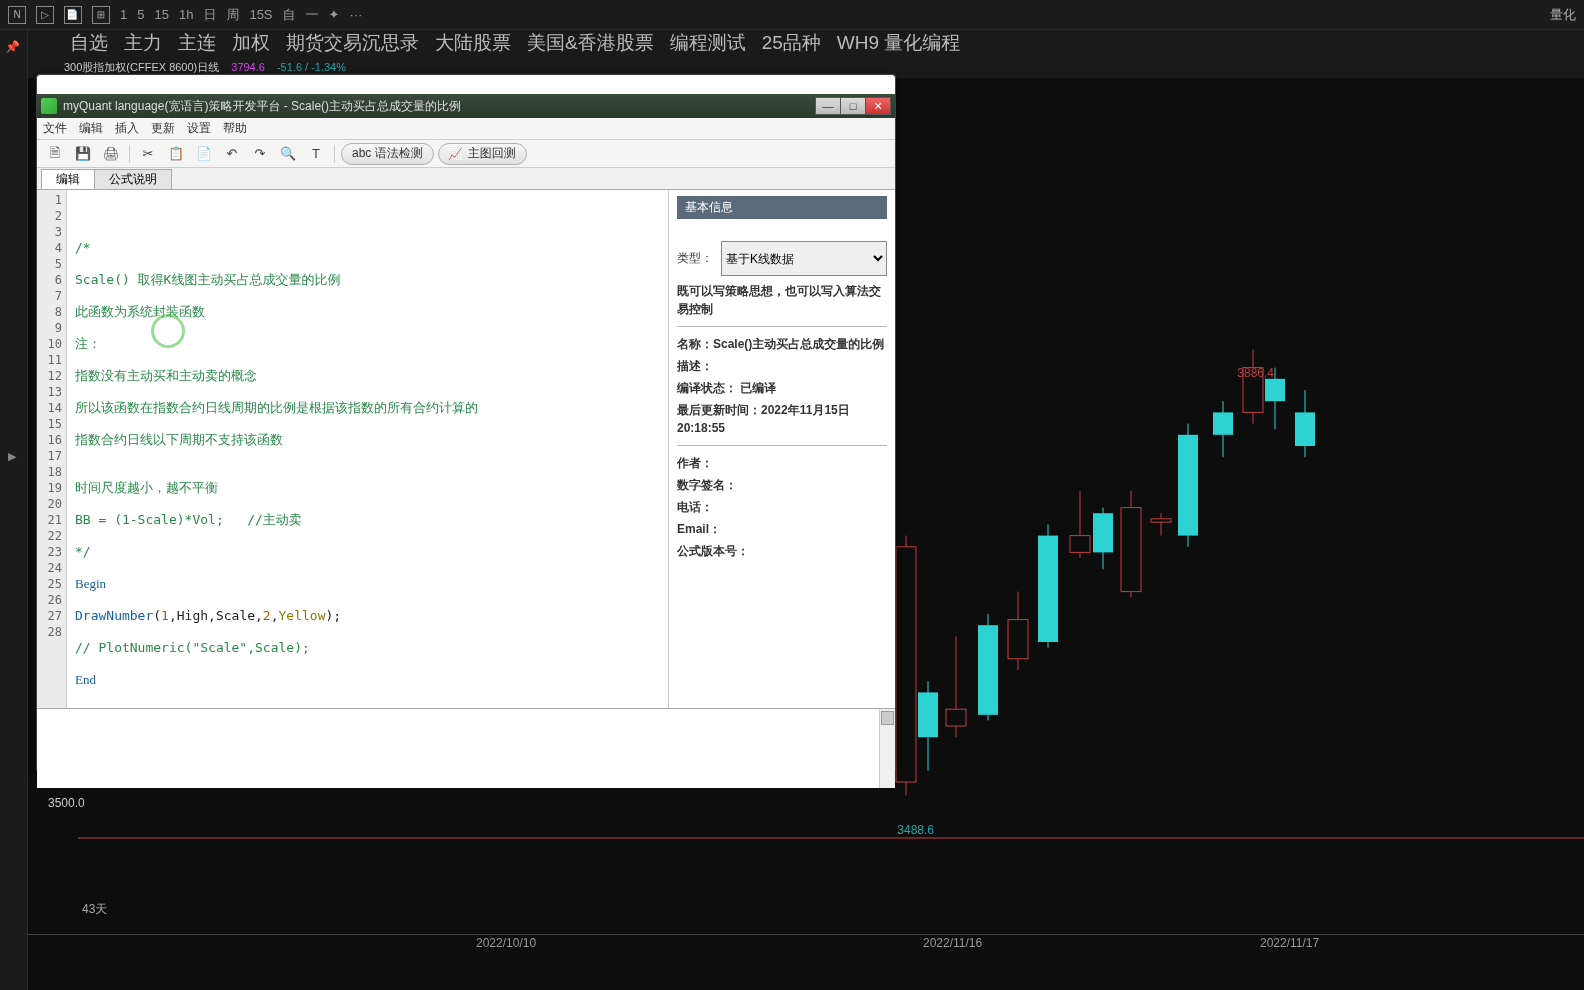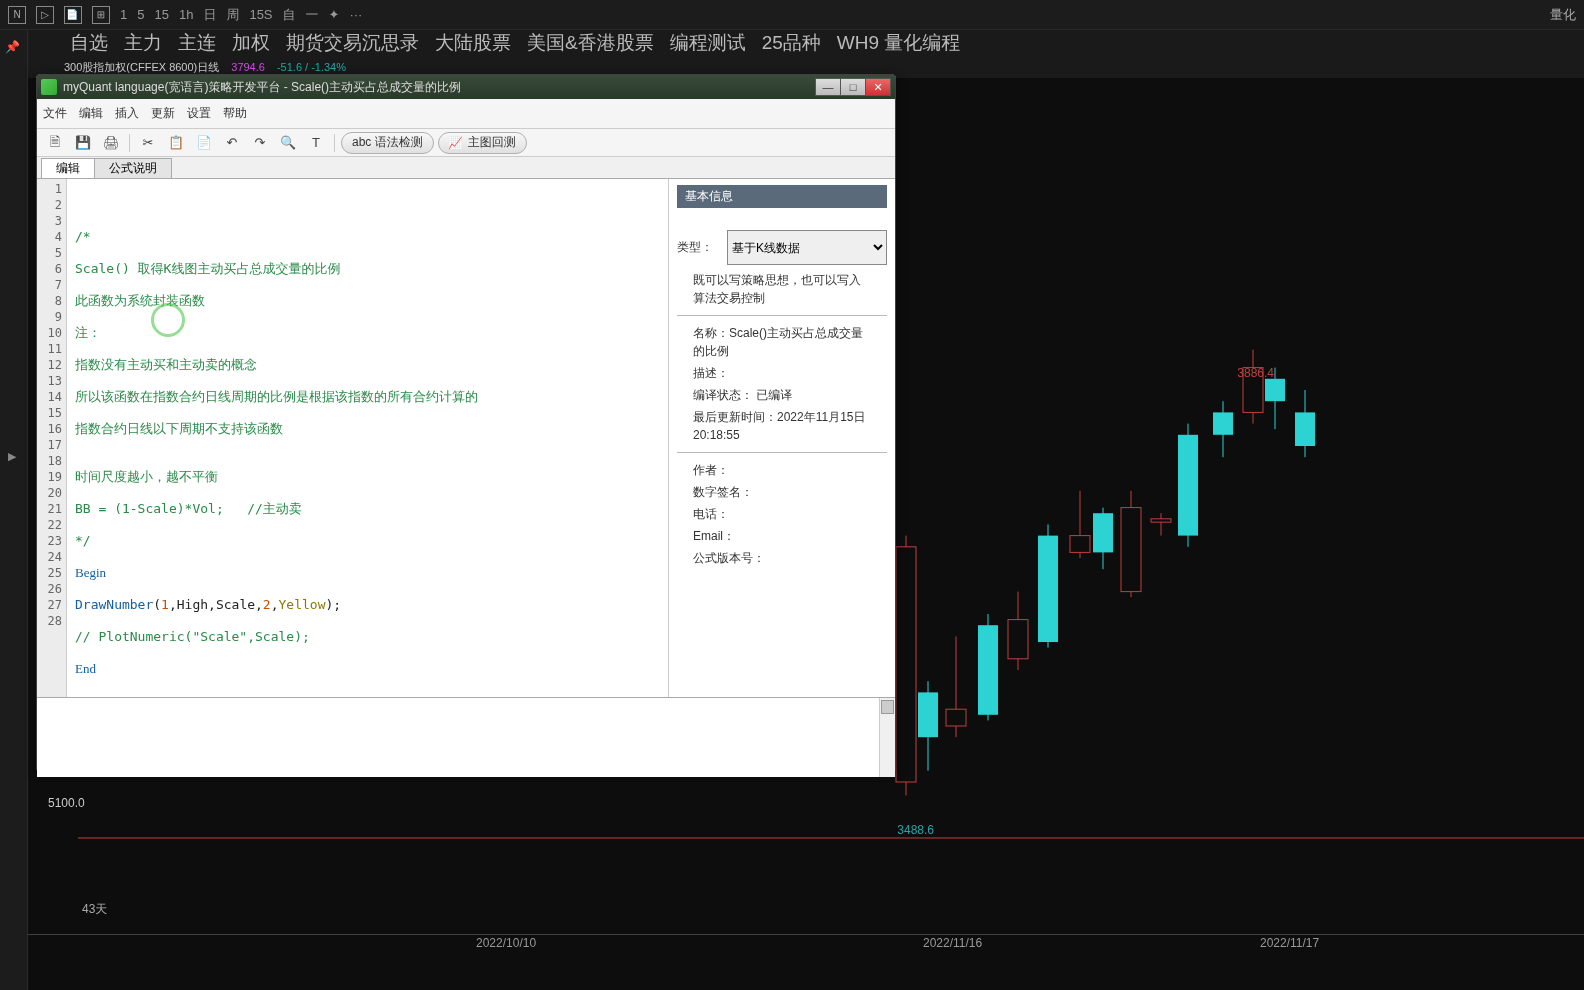--- a/index.html
+++ b/index.html
@@ -30,27 +30,27 @@
 .chart-area { position:absolute; left:28px; right:0; top:78px; bottom:0; background:#0d0d0d; }
 .y-label { position:absolute; left:20px; top:718px; color:#ccc; font-size:12px; }
 .candle-high-label { position:absolute; right:310px; top:288px; color:#c04040; font-size:12px; }
 .candle-low-label { position:absolute; right:650px; top:745px; color:#2aa5a5; font-size:12px; }
 .days-label { position:absolute; left:54px; bottom:72px; color:#aaa; font-size:12px; }
 .x-axis { position:absolute; left:0; right:0; bottom:55px; border-top:1px solid #404040; }
 .x-date { position:absolute; bottom:40px; color:#999; font-size:12px; }
 
 
 .ide-window { position:absolute; left:36px; top:74px; width:860px; height:696px; background:#fff; border:1px solid #404040; border-radius:4px 4px 0 0; box-shadow:0 2px 10px rgba(0,0,0,.5); }
-.ide-title { height:24px; background:linear-gradient(#3a4a3a,#2a3a2a); display:flex; align-items:center; padding:0 4px; font-size:12px; color:#ddd; }
+.ide-title { height:24px; background:linear-gradient(#3a4a3a,#2a3a2a); display:flex; align-items:center; padding:0 4px; font-size:12px; color:#ddd;margin-top:19px; }
 .ide-title .ide-logo { width:16px; height:16px; background:linear-gradient(135deg,#5c5,#3a3); margin-right:6px; border-radius:2px; }
 .ide-title .win-btns { margin-left:auto; display:flex; }
 .ide-title .win-btn { width:26px; height:18px; border:1px solid #555; margin-left:-1px; display:flex; align-items:center; justify-content:center; font-size:11px; background:linear-gradient(#ddd,#bbb); color:#333; cursor:pointer; }
 .ide-title .win-btn.close { background:linear-gradient(#e66,#c33); color:#fff; }
 
-.ide-menu { height:30px; background:#f5f5f5; border-bottom:1px solid #ccc; display:flex; align-items:center; padding:0 6px; gap:12px; font-size:12px; color:#333; }
+.ide-menu { height:22px; background:#f5f5f5; border-bottom:1px solid #ccc; display:flex; align-items:center; padding:0 6px; gap:12px; font-size:12px; color:#333; }
 .ide-menu span { cursor:pointer; }
 
 .ide-toolbar { height:28px; background:#f5f5f5; border-bottom:1px solid #ccc; display:flex; align-items:center; padding:0 6px; gap:4px; }
 .tb-btn { width:24px; height:22px; display:flex; align-items:center; justify-content:center; font-size:13px; color:#444; cursor:pointer; border:1px solid transparent; }
 .tb-sep { width:1px; height:18px; background:#ccc; margin:0 2px; }
 .tb-pill { height:22px; padding:0 10px; background:linear-gradient(#f8f8f8,#e0e0e0); border:1px solid #b0b0b0; border-radius:11px; display:flex; align-items:center; font-size:12px; color:#333; cursor:pointer; gap:4px; }
 
 .ide-tabs { height:22px; background:#f0f0f0; display:flex; align-items:flex-end; border-bottom:1px solid #aaa; padding-left:4px; }
 .ide-tab { height:20px; padding:0 14px; background:#fff; border:1px solid #aaa; border-bottom:none; font-size:12px; display:flex; align-items:center; margin-right:-1px; cursor:pointer; }
 .ide-tab.inactive { background:#e4e4e4; }
@@ -63,23 +63,23 @@
 .code .line { height:16px; }
 .c-comment { color:#2a8a4a; }
 .c-kw { color:#1560a0; font-weight:500;font-family:Liberation Serif, serif; }
 .c-fn { color:#1560a0; }
 .c-num { color:#c05000; }
 .c-yellow{ color:#8a7a00; }
 .cursor-ring { position:absolute; left:84px; top:124px; width:34px; height:34px; border:3px solid rgba(80,200,80,.6); border-radius:50%; pointer-events:none; }
 
 .side-panel { flex:1; padding:6px 8px; font-size:12px; color:#333; overflow:auto; }
 .panel-head { background:#5a6a7a; color:#fff; padding:3px 8px; font-size:12px; margin-bottom:22px; }
-.prop-row { display:flex; align-items:center; margin:6px 0; gap:14px; }
+.prop-row { display:flex; align-items:center; margin:6px 0; gap:8px; }
 .prop-row select { flex:1; height:35px; font-size:12px; border:1px solid #888; }
-.prop-text { margin:4px 16px; line-height:1.5; }
+.prop-text { margin:4px 0; line-height:1.5;font-weight:bold; }
 .prop-sep { border-top:1px solid #bbb; margin:8px 0; }
 
 .output-pane { height:80px; border-top:1px solid #aaa; background:#fff; position:relative; }
 .output-pane .scrollbar { position:absolute; right:0; top:0; width:16px; height:100%; background:#f0f0f0; border-left:1px solid #ccc; }
 .output-pane .scrollbar .thumb { position:absolute; top:2px; right:1px; left:1px; height:14px; background:#ccc; border:1px solid #999; }
 
 </style>
 </head>
 <body>
 
@@ -153,21 +153,21 @@
       <rect x="1150" y="356.8" width="20" height="100.79999999999995" fill="#2dd3d3"></rect>
       <line x1="1195" x2="1195" y1="323.2" y2="379.2" stroke="#2dd3d3" stroke-width="1"></line>
       <rect x="1185" y="334.4" width="20" height="22.400000000000034" fill="#2dd3d3"></rect>
       <line x1="1225" x2="1225" y1="271.68" y2="345.6" stroke="#c04040" stroke-width="1"></line>
       <rect x="1215" y="289.6" width="20" height="44.799999999999955" fill="#0d0d0d" stroke="#c04040"></rect>
       <line x1="1247" x2="1247" y1="289.6" y2="351.2" stroke="#2dd3d3" stroke-width="1"></line>
       <rect x="1237" y="300.8" width="20" height="22.399999999999977" fill="#2dd3d3"></rect>
       <line x1="1277" x2="1277" y1="312" y2="379.2" stroke="#2dd3d3" stroke-width="1"></line>
       <rect x="1267" y="334.4" width="20" height="33.60000000000002" fill="#2dd3d3"></rect>
     </svg>
-  <div class="y-label">5100.0</div>
+  <div class="y-label">3500.0</div>
   <div class="candle-high-label">3886.4</div>
   <div class="candle-low-label">3488.6</div>
   <div class="days-label">43天</div>
   <div class="x-axis"></div>
   <div class="x-date" style="left:448px">2022/10/10</div>
   <div class="x-date" style="left:895px">2022/11/16</div>
   <div class="x-date" style="left:1232px">2022/11/17</div>
 </div>
 
 <div class="ide-window">

